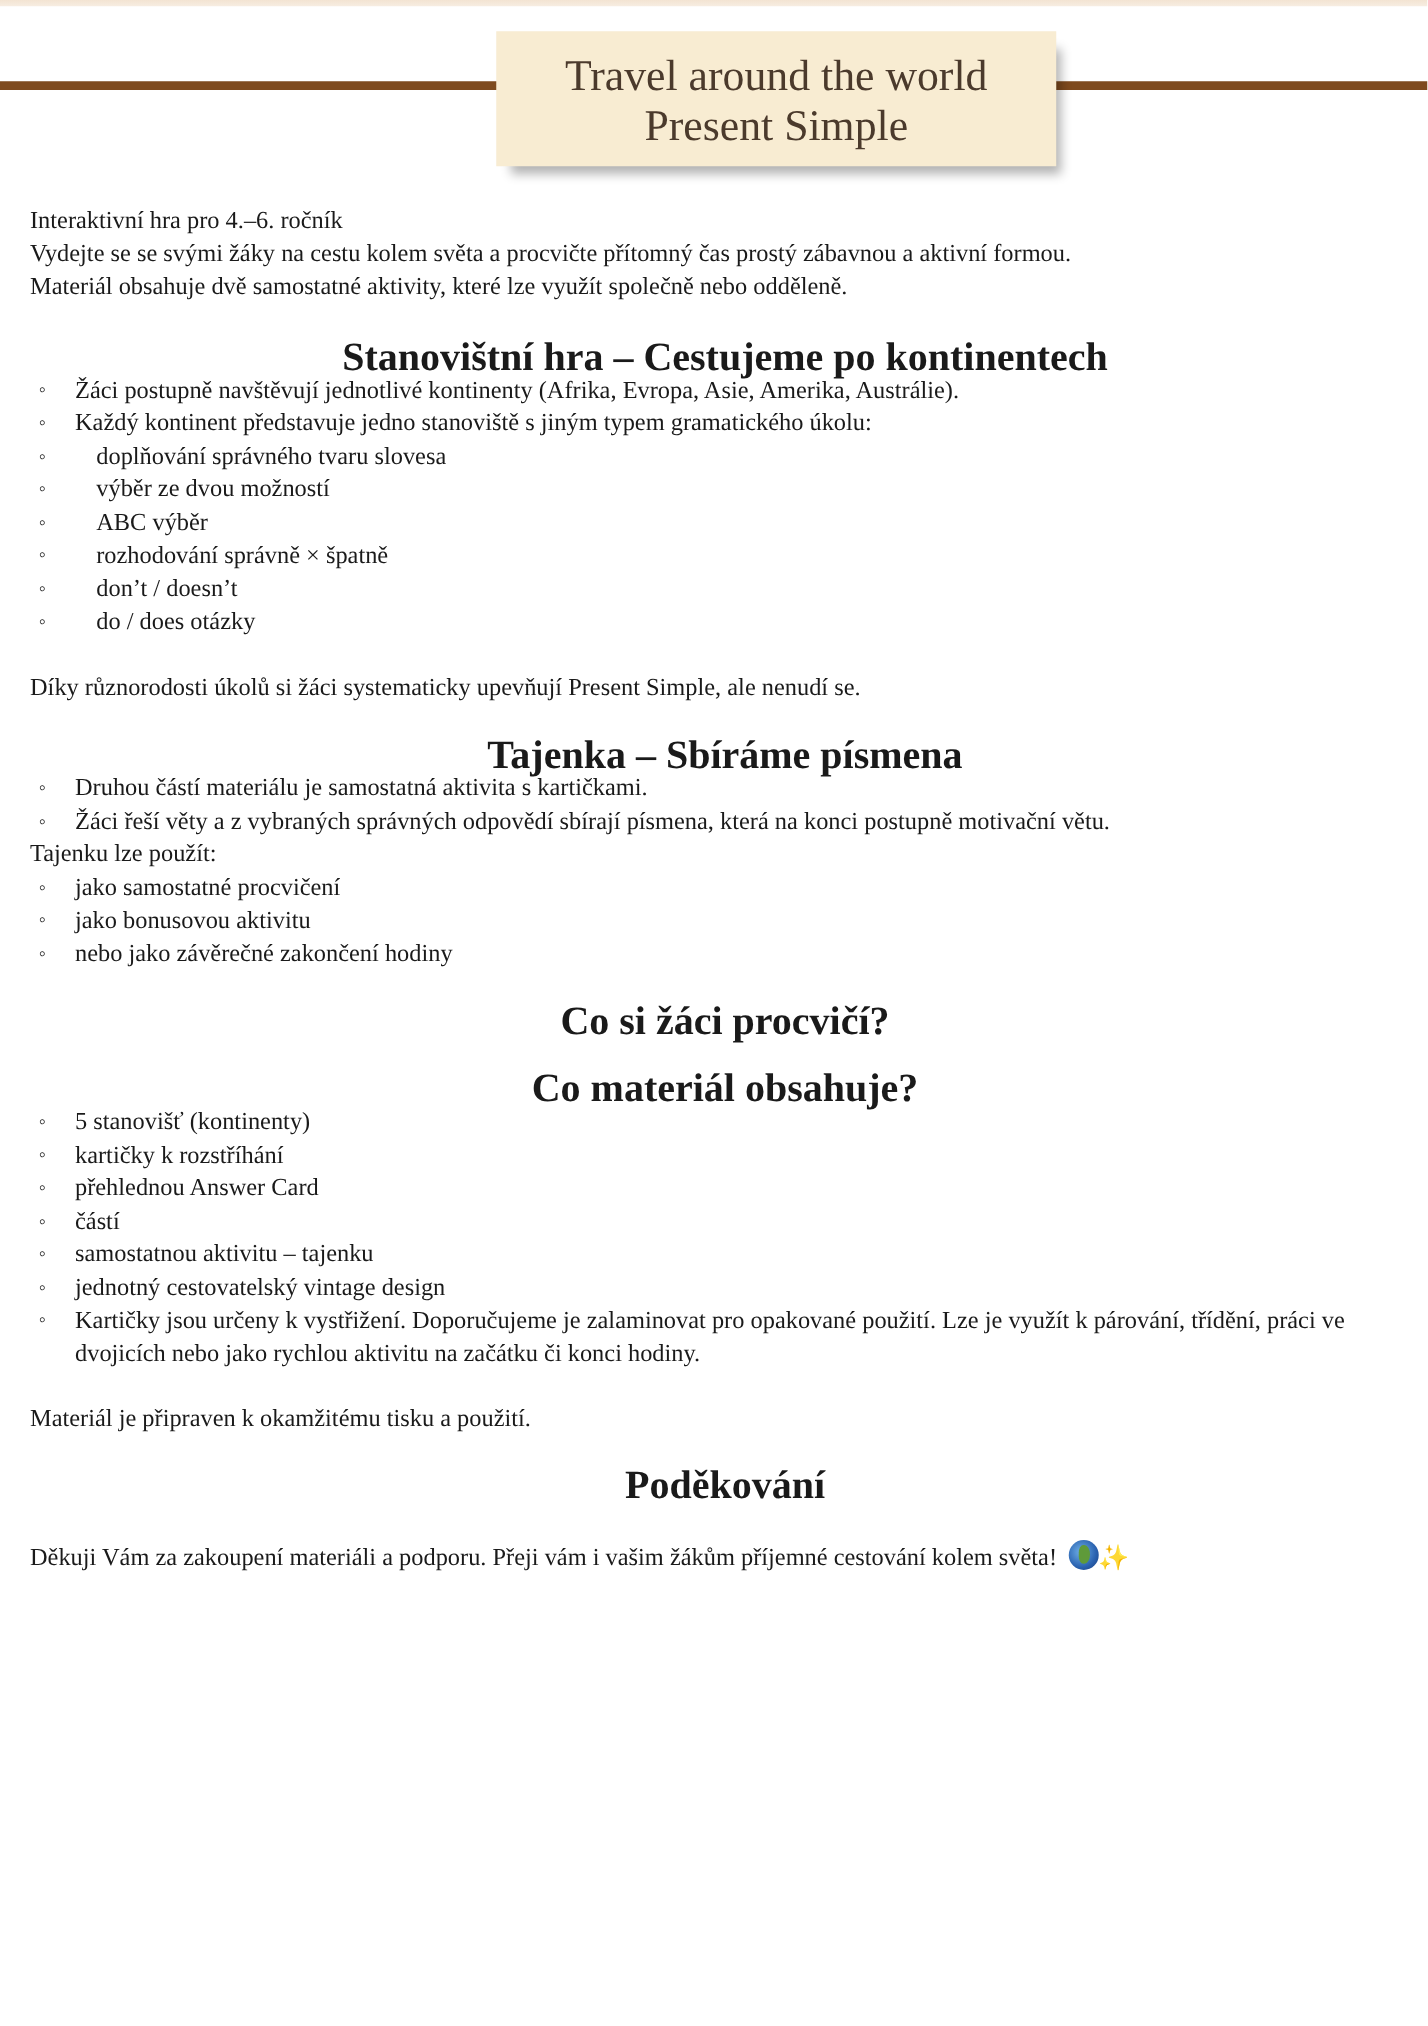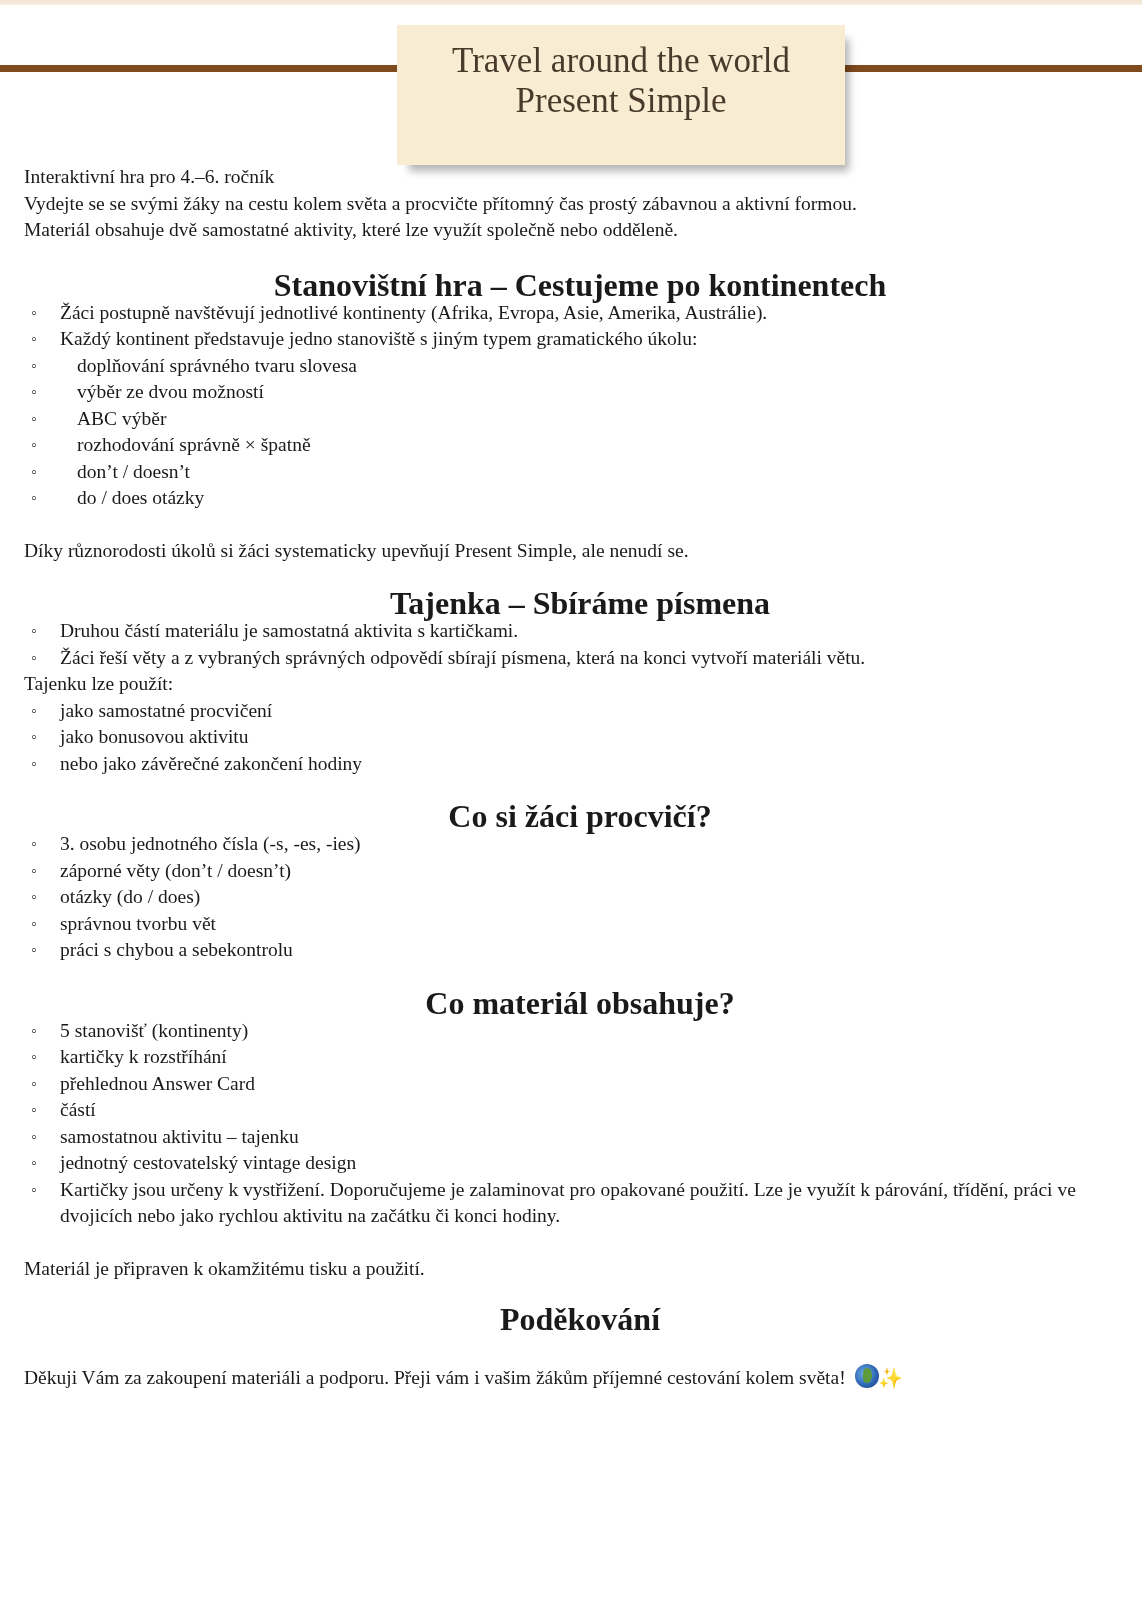--- a/index.html
+++ b/index.html
@@ -3,21 +3,21 @@
 <meta charset="utf-8">
 <style>
   html, body { margin: 0; padding: 0; background: #ffffff; }
   body { width: 1142px; height: 1621px; position: relative; overflow: hidden;
          font-family: "Liberation Serif", "DejaVu Serif", serif; color: #1a1a1a; }
   .top-strip { position: absolute; left: 0; top: 0; width: 1142px; height: 5px;
                background: linear-gradient(#f3e4d2, #f7ede2); }
   .rule { position: absolute; top: 65px; height: 7px; background: #7e4a1e; }
   .rule.left { left: 0; width: 400px; }
   .rule.right { left: 842px; width: 300px; }
-  .title-box { position: absolute; left: 397px; top: 25px; width: 448px; height: 140px;
+  .title-box { position: absolute; left: 397px; top: 25px; width: 448px; height: 108px;
                background: #f8ecd2; box-shadow: 8px 10px 8px -4px rgba(0,0,0,0.30);
                text-align: center; color: #4b3a2c; }
   .title-line { font-size: 35px; line-height: 40px; }
   .title-line.l1 { margin-top: 16px; }
   .content { position: absolute; left: 24px; top: 164px; width: 1100px; font-size: 19.5px; line-height: 26.5px; }
   .p { margin: 0; }
   .gap { height: 26px; }
   .heading { text-align: center; font-size: 32px; line-height: 30px; margin: 0; padding-left: 12px; }
   ul { list-style: none; margin: 0; padding: 0; }
   li { position: relative; padding-left: 36px; }
@@ -59,38 +59,31 @@
     <li class="sub">don’t / doesn’t</li>
     <li class="sub">do / does otázky</li>
   </ul>
   <div class="gap"></div>
   <p class="p">Díky různorodosti úkolů si žáci systematicky upevňují Present Simple, ale nenudí se.</p>
   <div class="gap" style="height:24px"></div>
 
   <h2 class="heading">Tajenka – Sbíráme písmena</h2>
   <ul>
     <li>Druhou částí materiálu je samostatná aktivita s kartičkami.</li>
-    <li>Žáci řeší věty a z vybraných správných odpovědí sbírají písmena, která na konci vytvoří materiáli větu.</li>
+    <li>Žáci řeší věty a z vybraných správných odpovědí sbírají písmena, která na konci postupně motivační větu.</li>
   </ul>
   <p class="p">Tajenku lze použít:</p>
   <ul>
     <li>jako samostatné procvičení</li>
     <li>jako bonusovou aktivitu</li>
     <li>nebo jako závěrečné zakončení hodiny</li>
   </ul>
   <div class="gap" style="height:24px"></div>
 
   <h2 class="heading">Co si žáci procvičí?</h2>
-  <ul>
-    <li>3. osobu jednotného čísla (-s, -es, -ies)</li>
-    <li>záporné věty (don’t / doesn’t)</li>
-    <li>otázky (do / does)</li>
-    <li>správnou tvorbu vět</li>
-    <li>práci s chybou a sebekontrolu</li>
-  </ul>
   <div class="gap" style="height:24px"></div>
 
   <h2 class="heading">Co materiál obsahuje?</h2>
   <ul>
     <li>5 stanovišť (kontinenty)</li>
     <li>kartičky k rozstříhání</li>
     <li>přehlednou Answer Card</li>
     <li>částí</li>
     <li>samostatnou aktivitu – tajenku</li>
     <li>jednotný cestovatelský vintage design</li>

